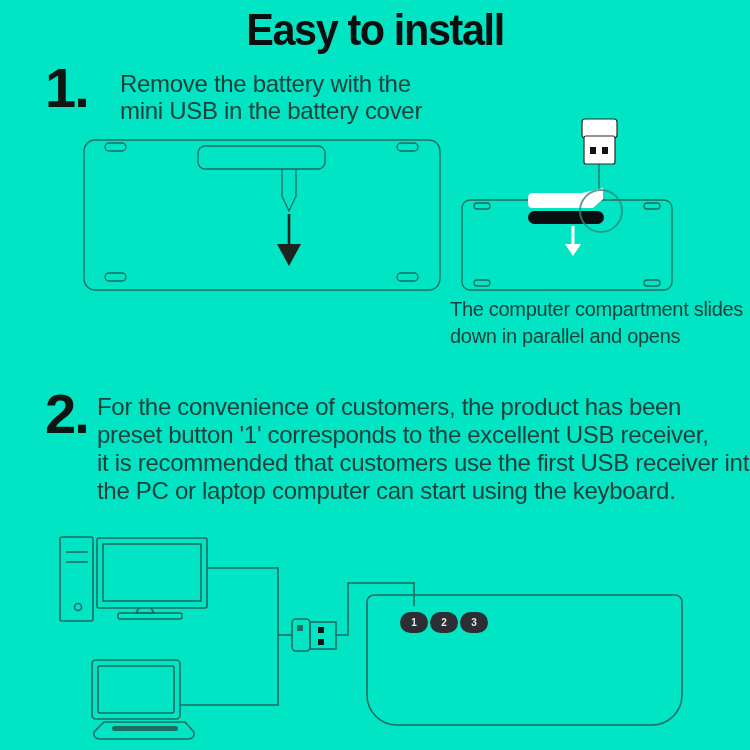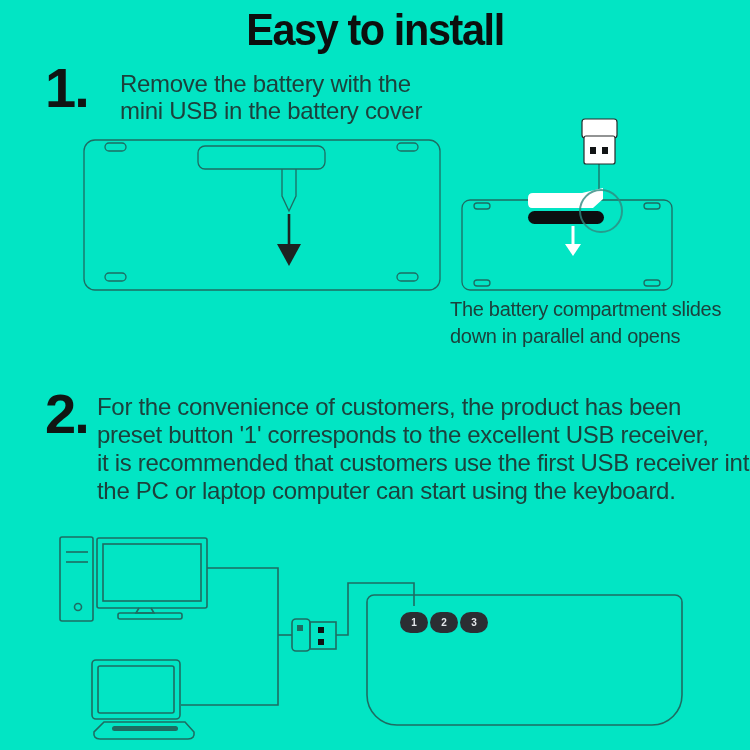--- a/index.html
+++ b/index.html
@@ -51,21 +51,21 @@
 </style>
 </head>
 <body>
 
 <div class="abs title">Easy to install</div>
 
 <div class="abs step-number" style="left:45px;top:60px;">1.</div>
 <div class="abs body-text" style="left:120px;top:70px;">Remove the battery with the
 mini USB in the battery cover</div>
 
-<div class="abs body-text caption" style="left:450px;top:296px;">The battery compartment slides
+<div class="abs body-text caption" style="left:450px;top:296px;">The computer compartment slides
 down in parallel and opens</div>
 
 <div class="abs step-number" style="left:45px;top:386px;">2.</div>
 <div class="abs body-text step2-text" style="left:97px;top:393px;">For the convenience of customers, the product has been
 preset button '1' corresponds to the excellent USB receiver,
 it is recommended that customers use the first USB receiver into
 the PC or laptop computer can start using the keyboard.</div>
 
 <svg width="750" height="750" viewBox="0 0 750 750">
 

